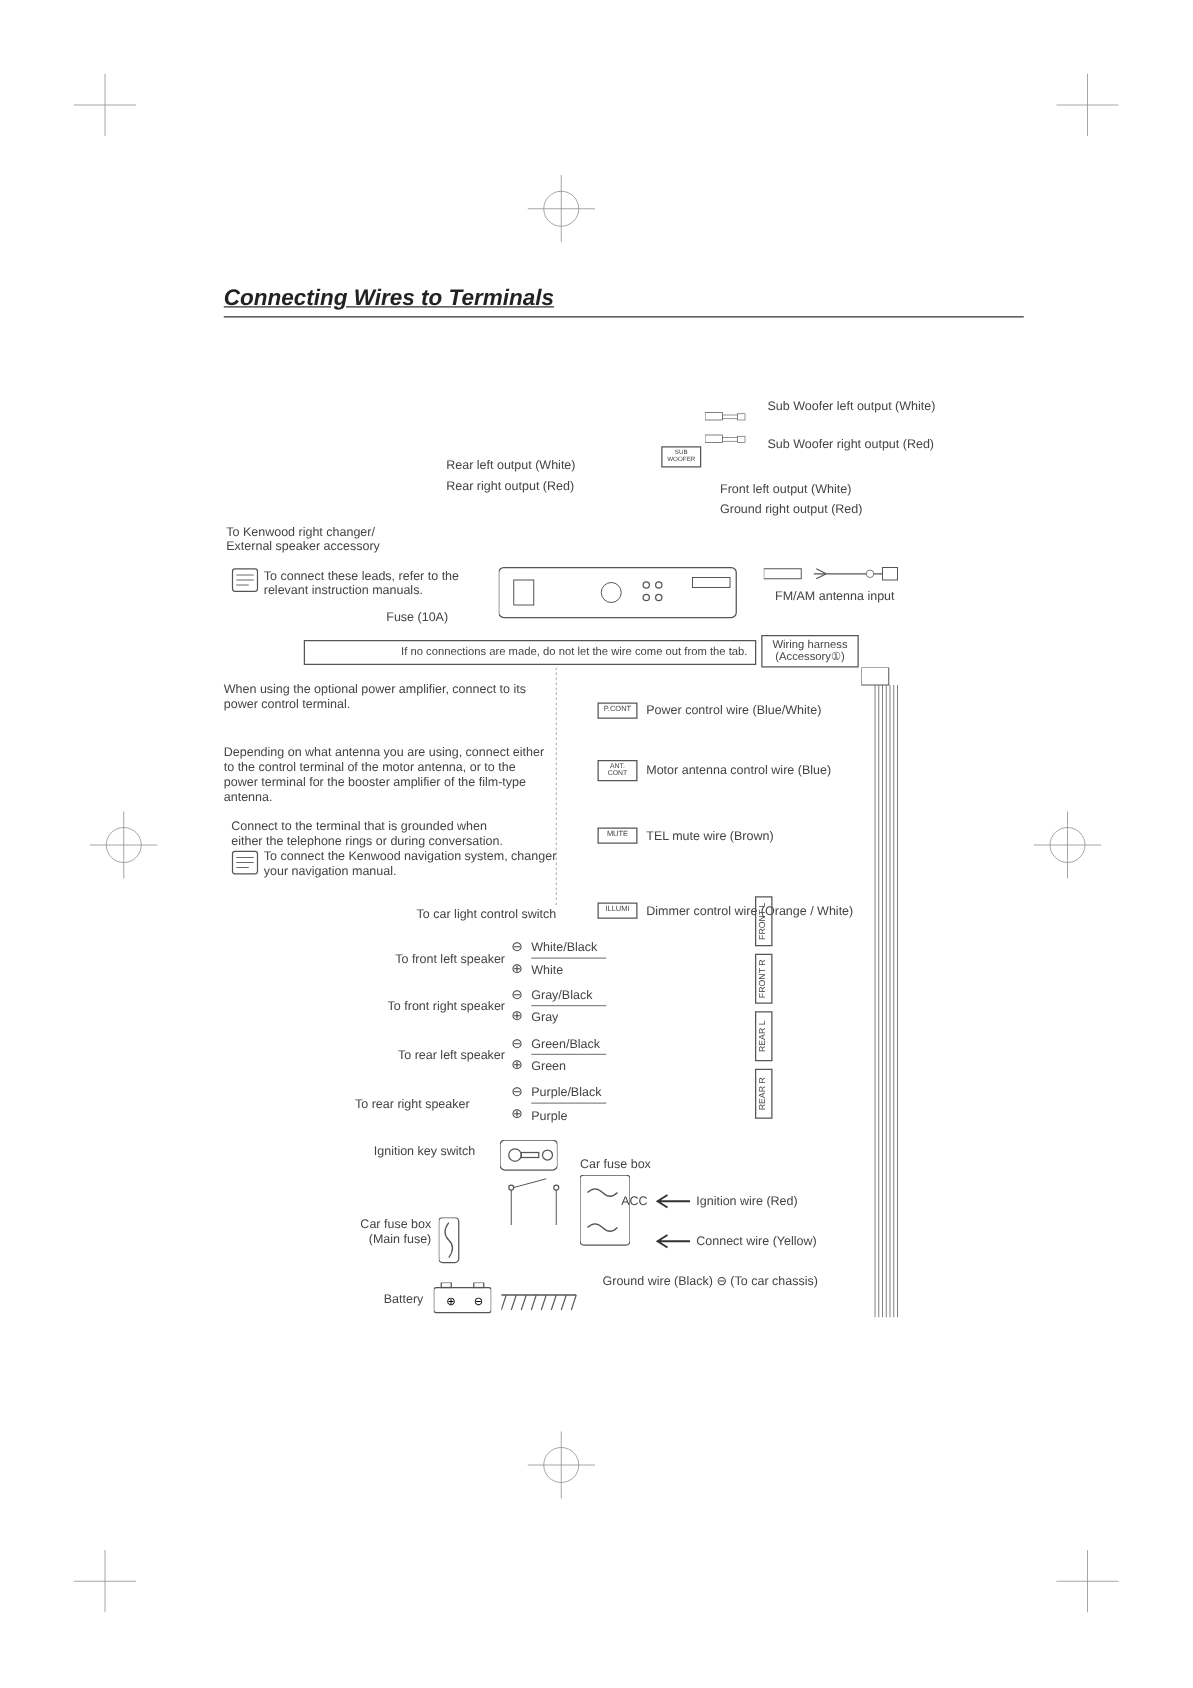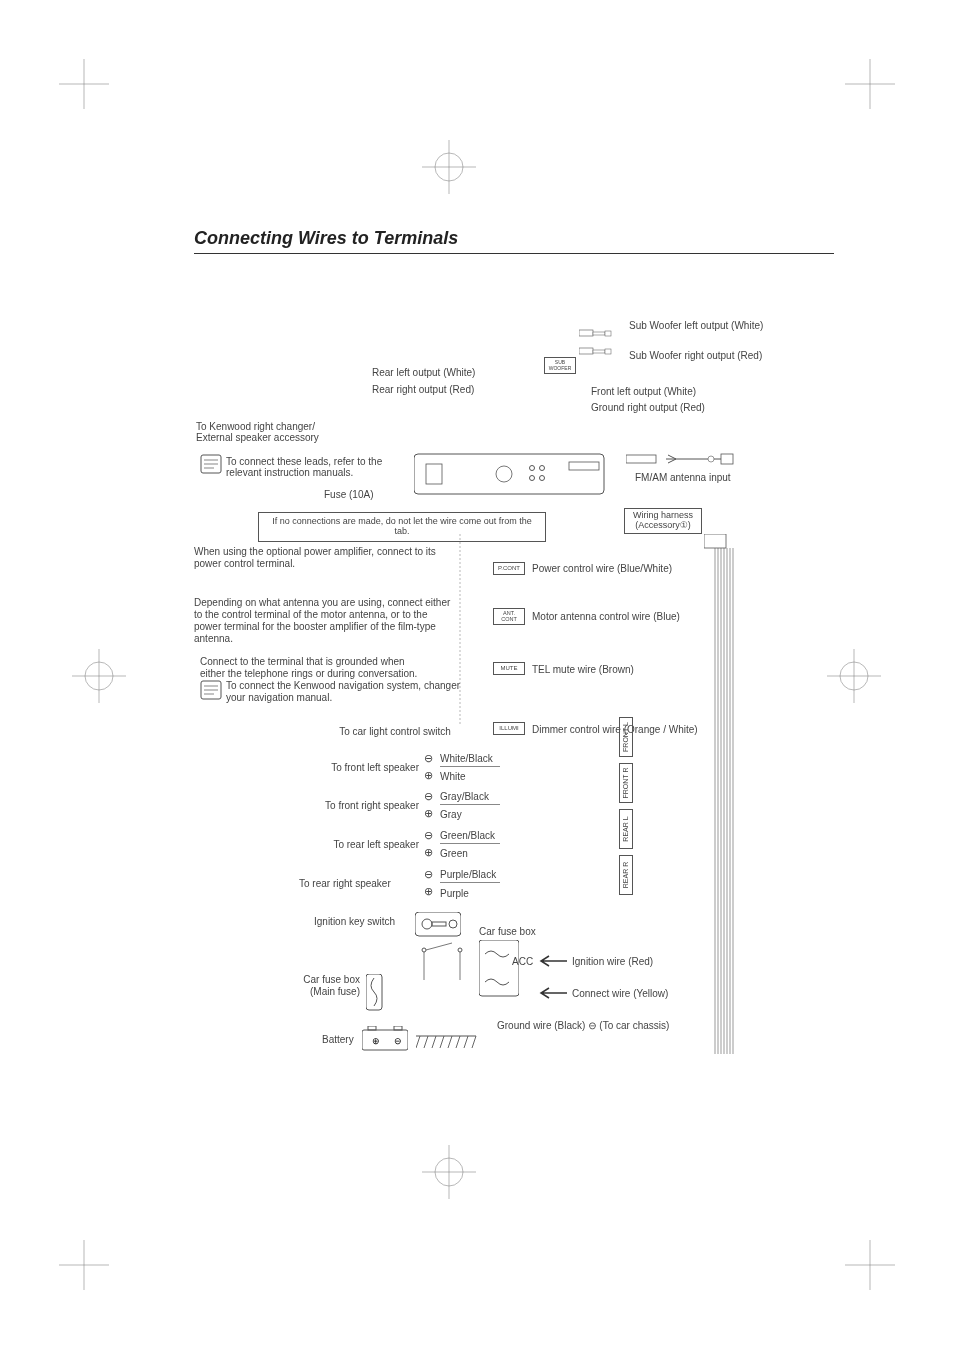--- a/index.html
+++ b/index.html
@@ -6,23 +6,24 @@
   body {
     width: 954px;
     height: 1350px;
     background: #fff;
     font-family: "Helvetica Neue", Arial, sans-serif;
     color: #333;
     position: relative;
   }
   .page {
     position: absolute;
-    left: 194px;
+    left: 179px;
     top: 228px;
     width: 640px;
+    text-decoration: underline;
   }
   .title {
     font-style: italic;
     font-weight: bold;
     font-size: 18px;
     border-bottom: 1px solid #333;
     padding-bottom: 4px;
     color: #222;
   }
   .diagram {
@@ -154,21 +155,21 @@
     <svg class="deco" style="left:6px;top:160px" width="22" height="22">
         <rect x="1" y="1" width="20" height="18" rx="2" stroke="#555" fill="none"></rect>
         <path d="M4 6 H18 M4 10 H18 M4 14 H14" stroke="#555" stroke-width="0.7"></path>
       </svg>
     <div class="lbl" style="left:32px;top:162px">To connect these leads, refer to the</div>
     <div class="lbl" style="left:32px;top:173px">relevant instruction manuals.</div>
 
     <div class="lbl" style="left:130px;top:195px">Fuse (10A)</div>
     <div class="lbl" style="left:441px;top:178px">FM/AM antenna input</div>
 
-    <div class="box" style="left:64px;top:218px;width:288px;font-size:9px;padding:4px 6px;text-align:center">If no connections are made, do not let the wire come out from the tab.</div>
+    <div class="box" style="left:64px;top:218px;width:362px;font-size:9px;padding:4px 6px;text-align:right">If no connections are made, do not let the wire come out from the tab.</div>
     <div class="box" style="left:430px;top:214px;width:78px;font-size:9px;text-align:center">
       <span>Wiring harness</span><br>
       <span>(Accessory①)</span>
     </div>
 
     <svg class="deco" style="left:510px;top:240px" width="36" height="520">
       <rect x="0" y="0" width="22" height="14" stroke="#555" fill="#fff" stroke-width="0.8"></rect>
       <g stroke="#555" stroke-width="0.6">
         <line x1="11" y1="14" x2="11" y2="520"></line>
           <line x1="14" y1="14" x2="14" y2="520"></line>
@@ -196,21 +197,21 @@
     <div class="lbl" style="left:6px;top:374px">either the telephone rings or during conversation.</div>
     <svg class="deco" style="left:6px;top:386px" width="22" height="22">
         <rect x="1" y="1" width="20" height="18" rx="2" stroke="#555" fill="none"></rect>
         <path d="M4 6 H18 M4 10 H18 M4 14 H14" stroke="#555" stroke-width="0.7"></path>
       </svg>
     <div class="lbl" style="left:32px;top:386px">To connect the Kenwood navigation system, changer</div>
     <div class="lbl" style="left:32px;top:398px">your navigation manual.</div>
     <div class="box" style="left:299px;top:368px;width:32px;font-size:6px">MUTE</div>
     <div class="lbl" style="left:338px;top:370px">TEL mute wire (Brown)</div>
 
-    <div class="lbl" style="left:136px;top:432px;text-align:center;width:130px">To car light control switch</div>
+    <div class="lbl" style="left:136px;top:432px;text-align:right;width:130px">To car light control switch</div>
     <div class="box" style="left:299px;top:428px;width:32px;font-size:6px">ILLUMI</div>
     <div class="lbl" style="left:338px;top:430px">Dimmer control wire (Orange / White)</div>
 
     <div class="lbl" style="left:105px;top:468px;text-align:right;width:120px">To front left speaker</div>
     <div class="lbl" style="left:246px;top:459px;border-bottom:0.5px solid #888;width:60px">White/Black</div>
     <div class="lbl" style="left:246px;top:477px">White</div>
     <span class="lbl" style="left:230px;top:458px;font-size:11px">⊖</span>
     <span class="lbl" style="left:230px;top:475px;font-size:11px">⊕</span>
 
     <div class="lbl" style="left:105px;top:506px;text-align:right;width:120px">To front right speaker</div>

